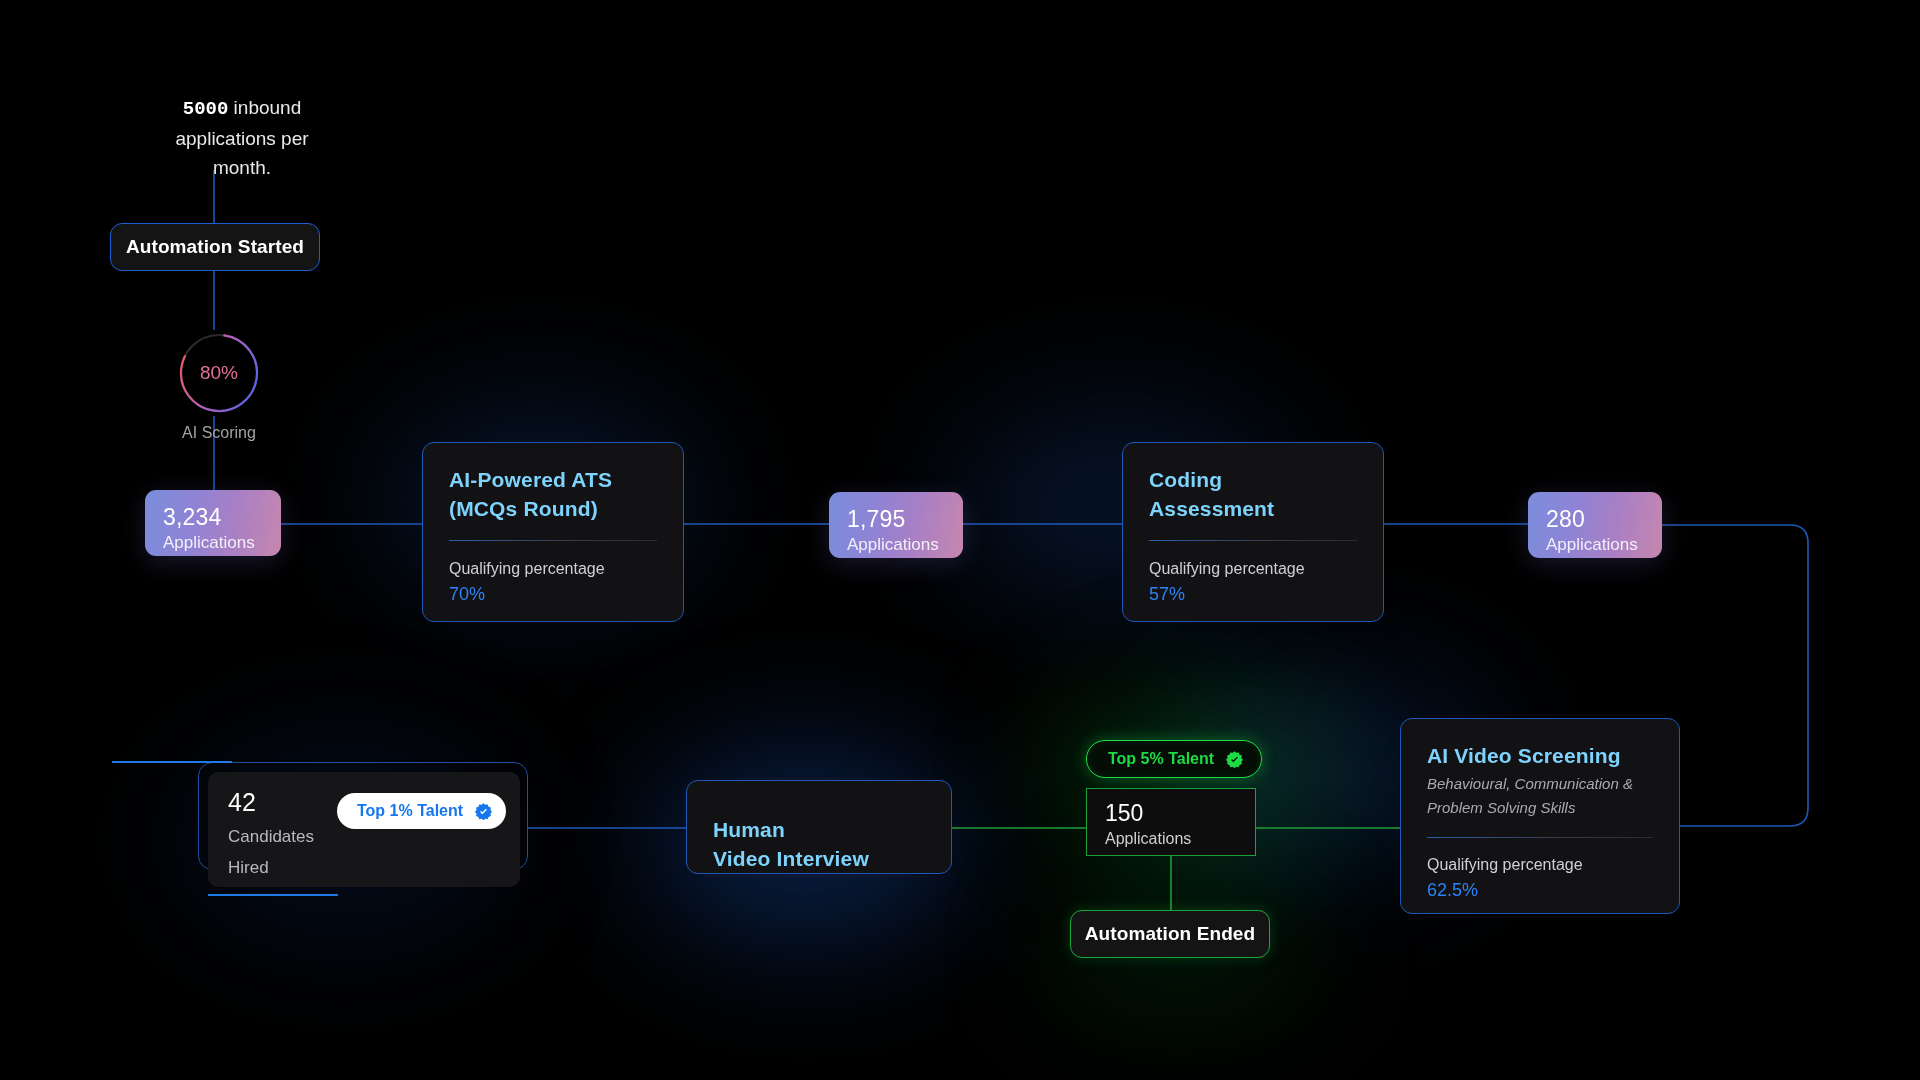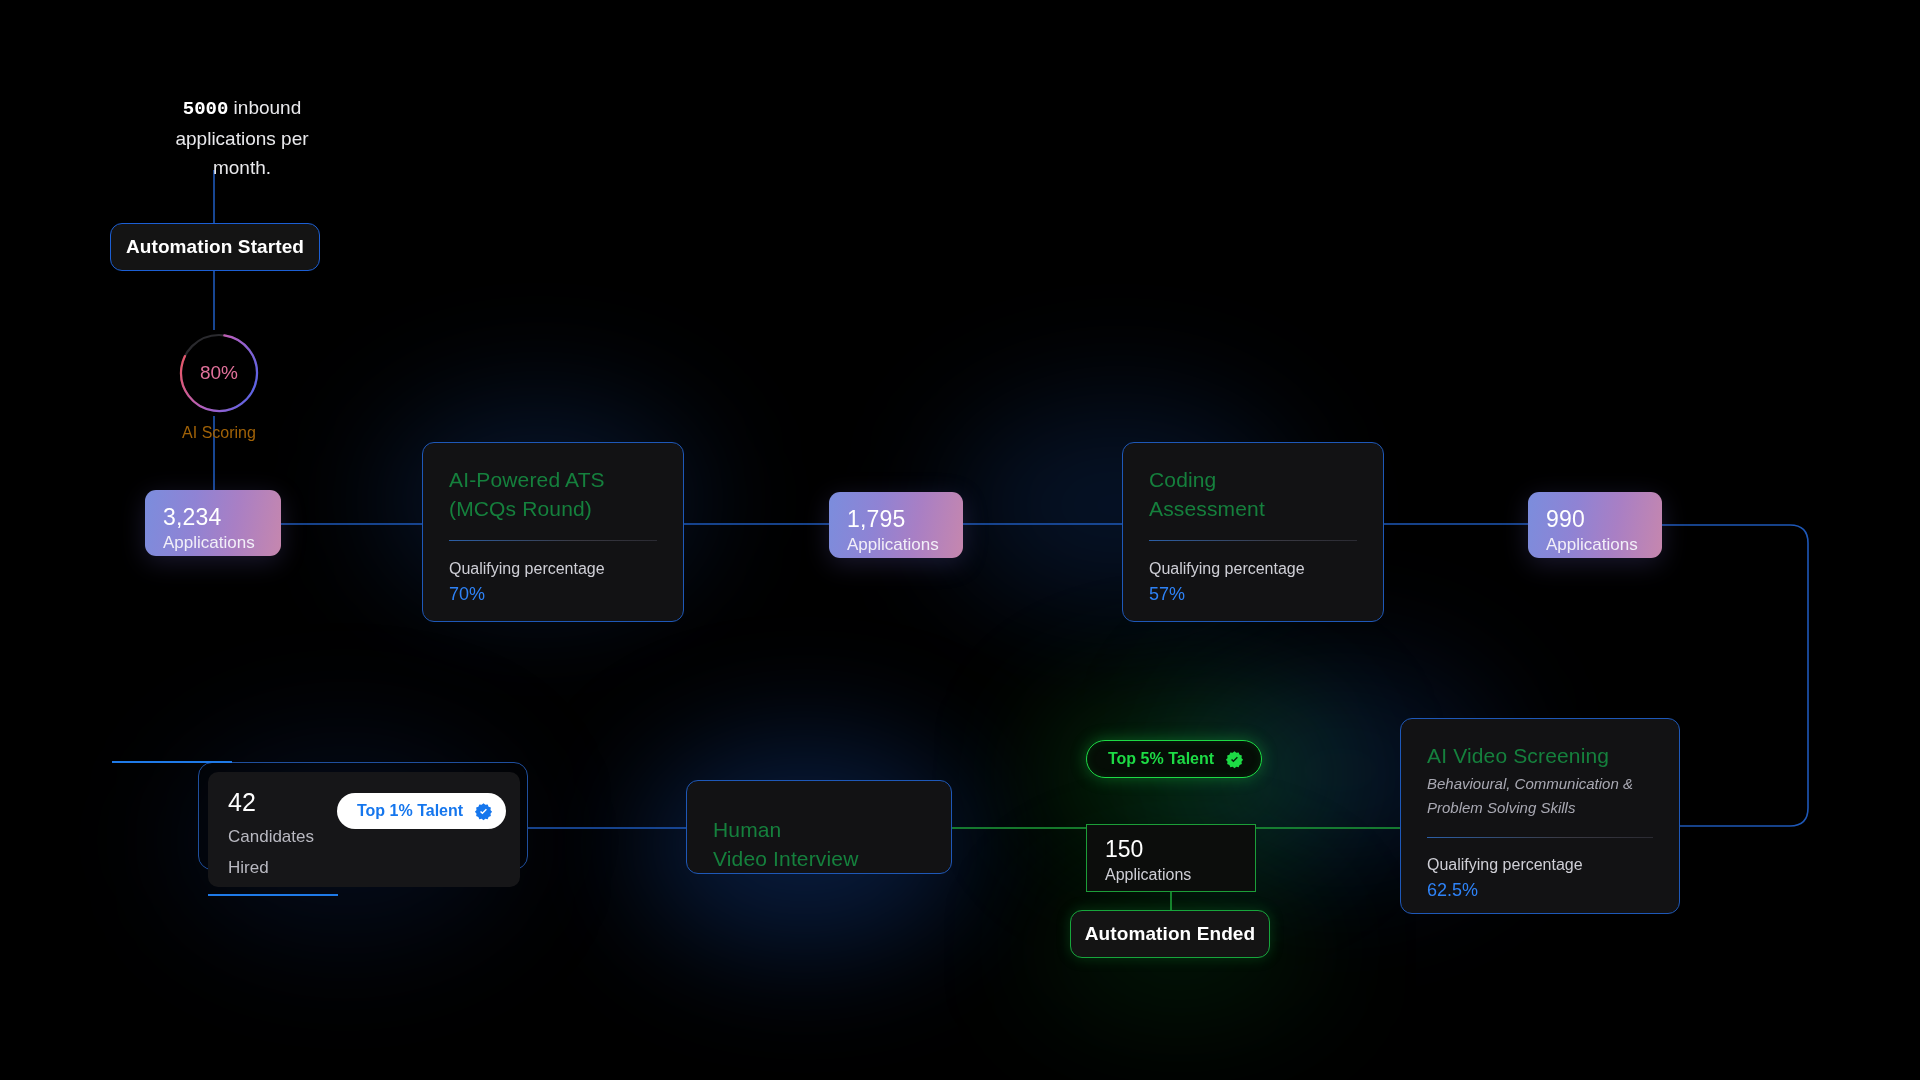--- a/index.html
+++ b/index.html
@@ -55,21 +55,21 @@
   #ai-scoring-wrap { left:176px; top:330px; width:86px; height:110px; }
   #ai-scoring-ring { position:relative; width:86px; height:86px; }
   #ai-scoring-ring svg { display:block; }
   .ring-label {
     position:absolute; left:0; top:0; width:86px; height:86px;
     display:flex; align-items:center; justify-content:center;
     color:#e2719b; font-size:19px;
   }
   #ai-scoring-caption {
     position:absolute; left:-26px; top:94px; width:138px;
-    text-align:center; color:#a16207; font-size:16px;
+    text-align:center; color:#a3a3a3; font-size:16px;
   }
 
   
   .grad-card {
     border-radius:11px;
     background:linear-gradient(100deg,#7b8ddd 0%,#8f83d4 35%,#a97fc4 65%,#c687ae 100%);
     padding:14px 18px 16px 18px;
     color:#ffffff;
     box-shadow:0 6px 26px rgba(120,110,210,.22);
   }
@@ -82,21 +82,21 @@
 
   
   .stage-card {
     background:#121214;
     border:1px solid #1e58b8;
     border-radius:12px;
     padding:22px 26px 24px 26px;
     color:#fff;
   }
   .stage-card .title {
-    font-size:21px; line-height:29px; color:#15803d; font-weight:400; letter-spacing:.15px;
+    font-size:21px; line-height:29px; color:#7dd3fc; font-weight:700; letter-spacing:.15px;
   }
   .stage-card .subtitle {
     font-size:15px; line-height:21px; color:#a9a9b3; font-style:italic; margin-top:3px;
   }
   .stage-card .divider {
     height:1px; margin:17px 0 17px 0;
     background:linear-gradient(90deg,#2b5fa8 0%,#3a3a44 60%,#2a2a32 100%);
   }
   .stage-card .qual-label { font-size:16px; line-height:21px; color:#cfcfd6; }
   .stage-card .qual-value { font-size:18px; line-height:24px; color:#2e82f6; margin-top:3px; }
@@ -114,21 +114,20 @@
   #card-human .title { font-size:21px; line-height:29px; }
 
   
   #card-150 {
     left:1086px; top:788px; width:170px; height:68px;
     background:#0c0d0c;
     border:1px solid #1c9e38;
     border-radius:0;
     padding:11px 0 0 18px;
     color:#fff;
-    margin-top:36px;
   }
   #card-150 .num { font-size:23px; line-height:27px; }
   #card-150 .lbl { font-size:16px; line-height:22px; color:#cfcfd6; margin-top:1px; }
 
   
   .badge {
     display:inline-flex; align-items:center; gap:11px;
     border-radius:999px; white-space:nowrap;
   }
   #badge-top5 {
@@ -240,21 +239,21 @@
 
   <div class="abs grad-card" id="card-3234">
     <div class="num">3,234</div>
     <div class="lbl">Applications</div>
   </div>
   <div class="abs grad-card" id="card-1795">
     <div class="num">1,795</div>
     <div class="lbl">Applications</div>
   </div>
   <div class="abs grad-card" id="card-530">
-    <div class="num">990</div>
+    <div class="num">280</div>
     <div class="lbl">Applications</div>
   </div>
 
   <div class="abs stage-card" id="card-ats">
     <div class="title">AI-Powered ATS</div>
     <div class="title">(MCQs Round)</div>
     <div class="divider"></div>
     <div class="qual-label">Qualifying percentage</div>
     <div class="qual-value">70%</div>
   </div>

